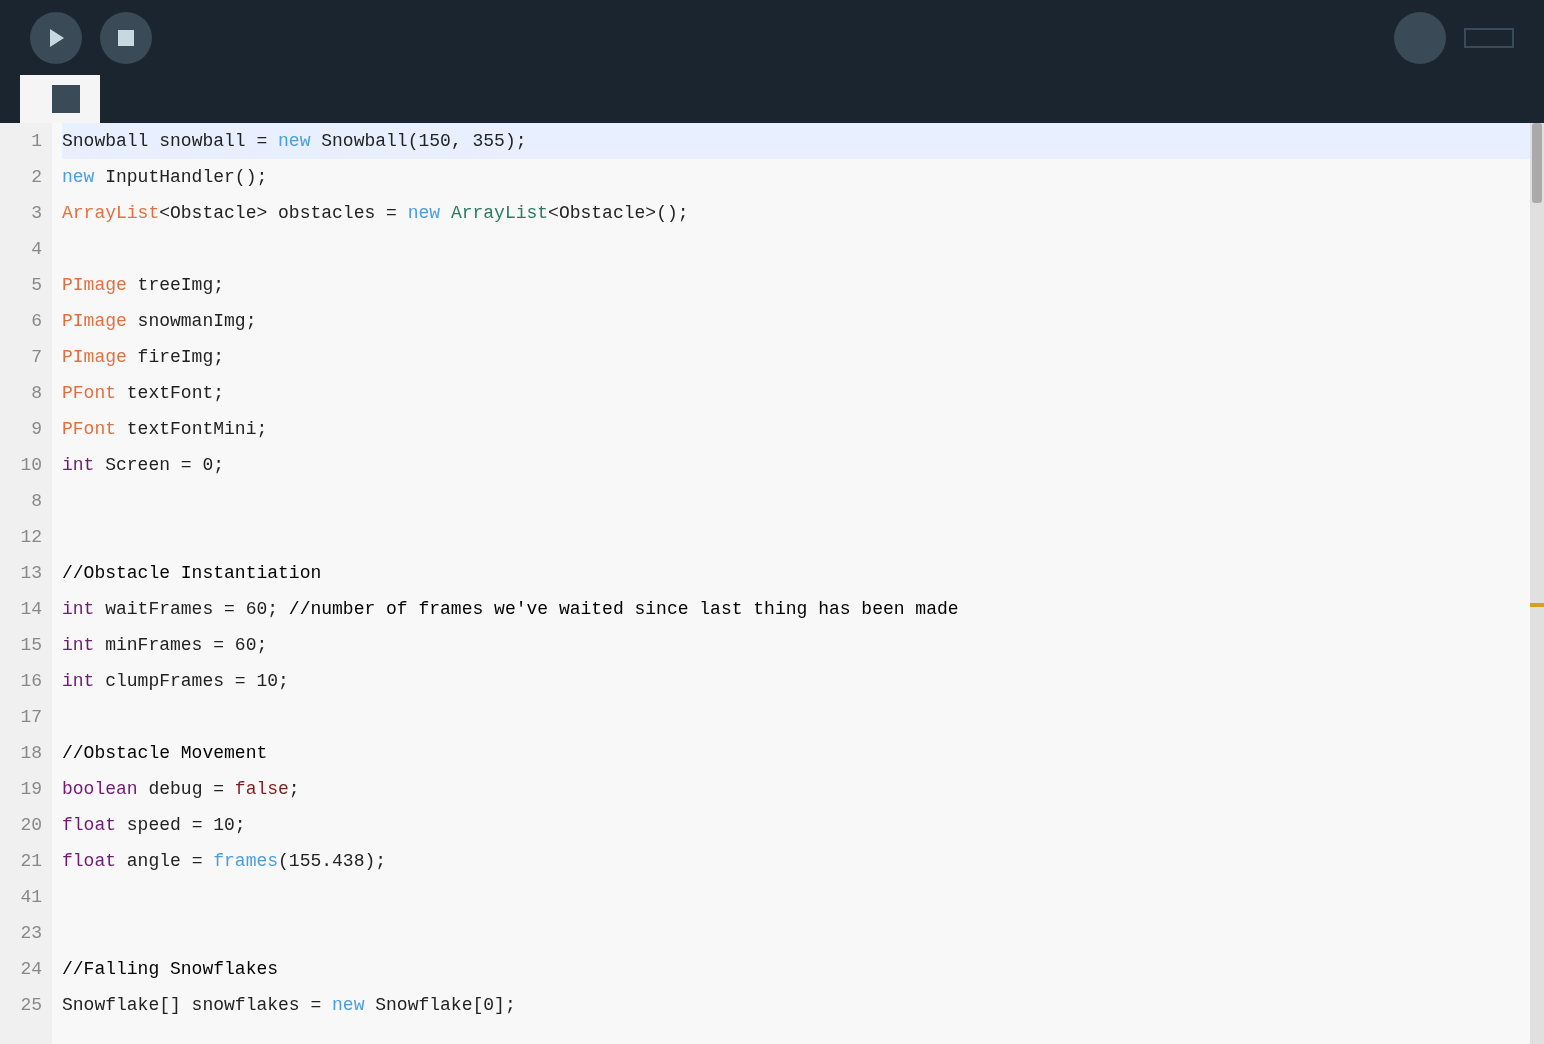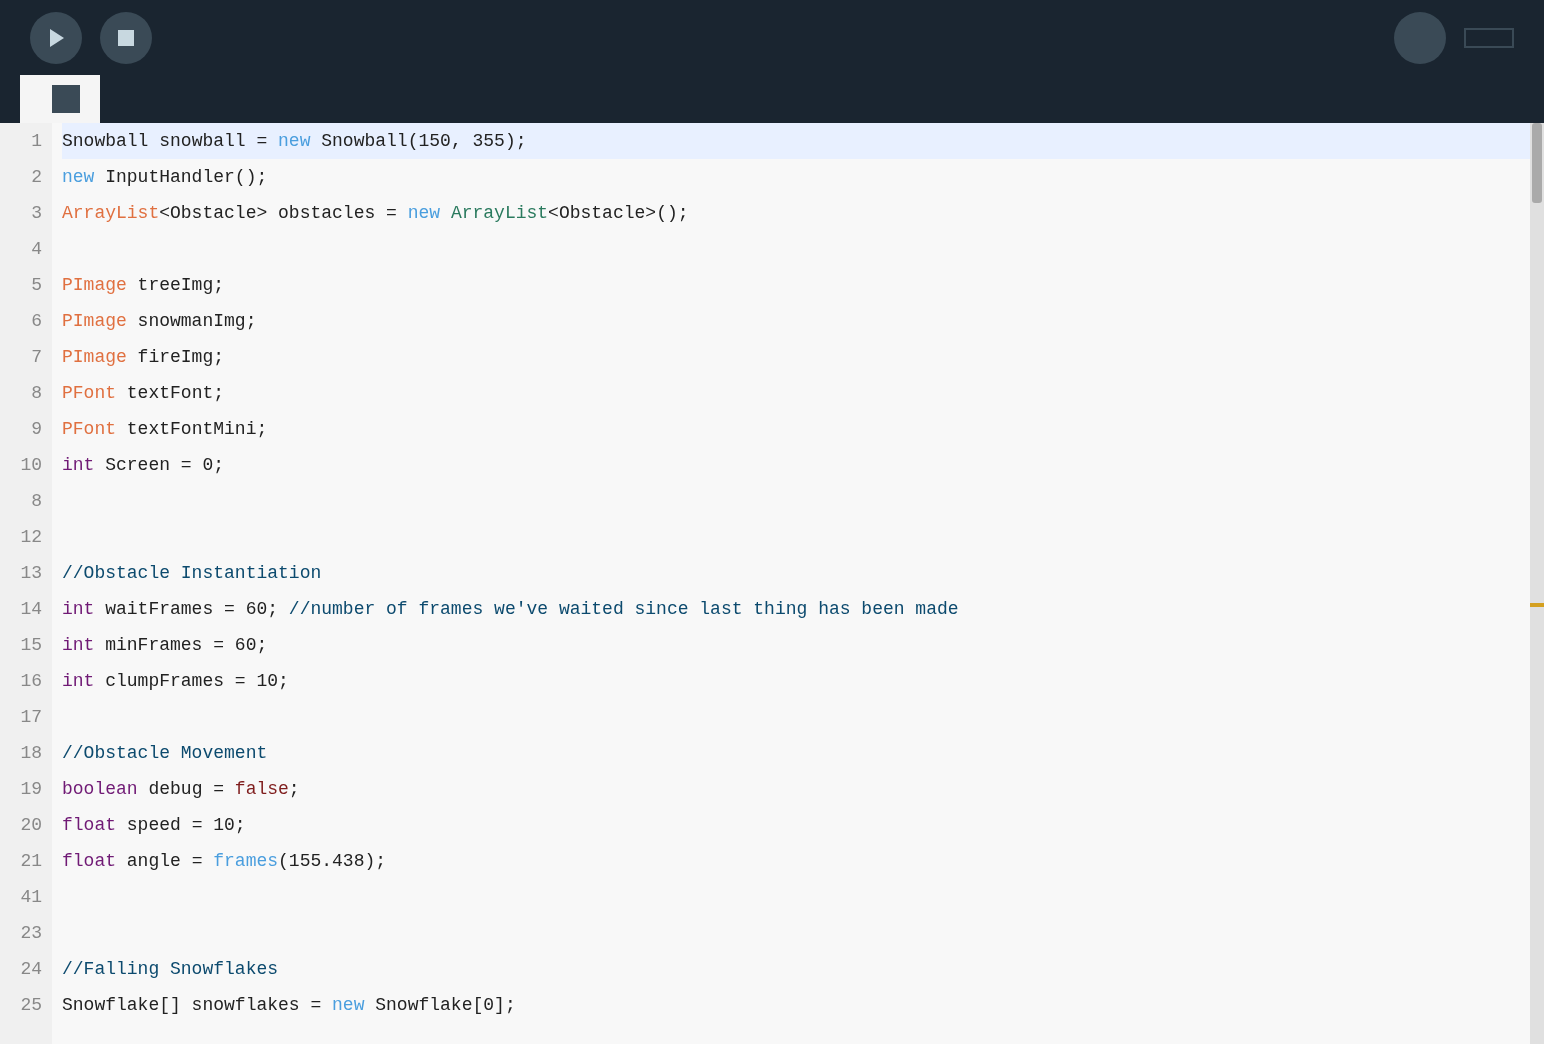--- a/index.html
+++ b/index.html
@@ -163,21 +163,21 @@
     }
 
     .code-line.highlighted {
       background: #e8f0ff;
     } 
     .kw-new { color: #4a9ede; }  
     .kw-class { color: #2a7a5e; } 
     .kw-int { color: #701a75; }
     .kw-false { color: #7f1d1d; }
     .kw-radians { color: #4a9ede; }
-    .comment { color: #0c4a6e; font-style: normal; }
+    .comment { color: #000000; font-style: normal; }
     .normal { color: #222; }
     .orange-type { color: #e07040; }
 
     
     .scrollbar {
       width: 14px;
       background: #e0e0e0;
       position: relative;
     }
     .scrollbar-thumb {

